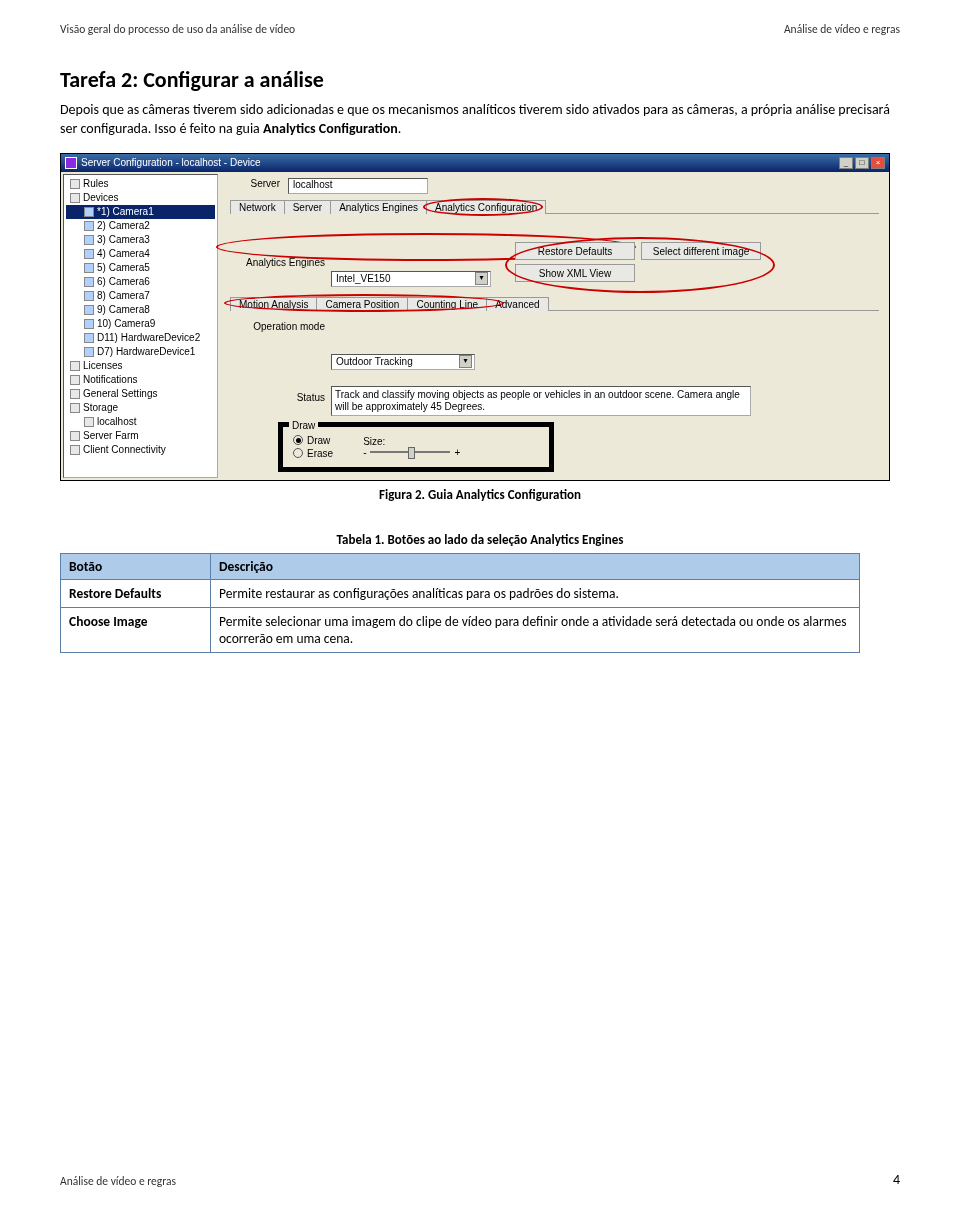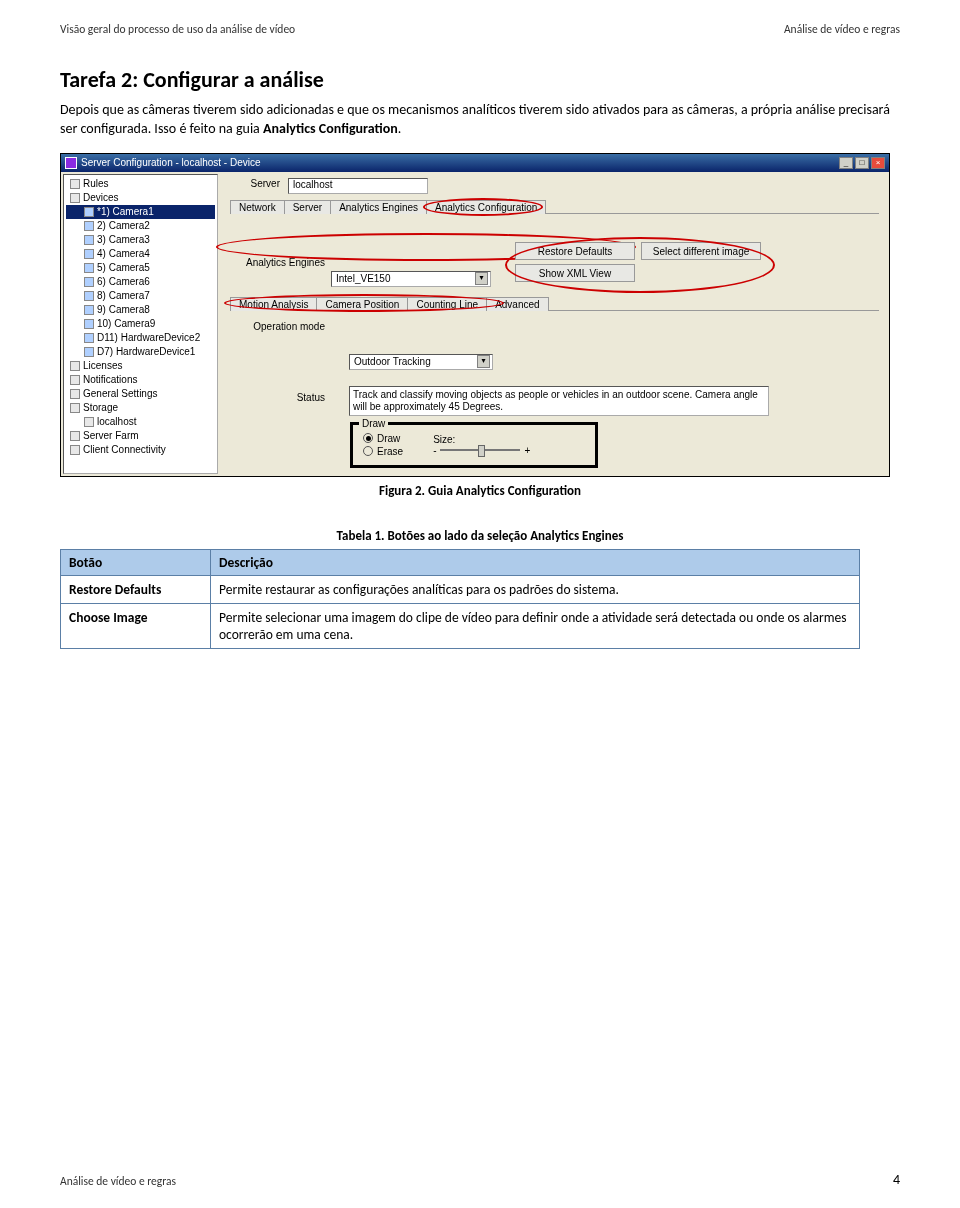--- a/index.html
+++ b/index.html
@@ -126,28 +126,28 @@
   }
   .dd-btn { width:13px; height:13px; background:#d0d0c8; border:1px solid #808080;
     text-align:center; line-height:10px; font-size:8px;}
   .gray-btn {
     background:#e8e8e4; border:1px solid #999; height:18px;
     padding:0 8px; font-size:10px; cursor:default;
   }
   .btn-col { display:flex; flex-direction:column; gap:4px; margin-left:18px;}
   .btn-col .gray-btn { width:120px;}
   .subtab-row { display:flex; margin-top:10px; font-size:10px; position:relative;}
-  .op-row { display:flex; align-items:flex-start; gap:24px; margin-top:10px;}
+  .op-row { display:flex; align-items:flex-start; gap:6px; margin-top:10px;}
   .textarea-box {
     background:#fff; border:1px inset #aaa; width:420px;
     font-size:10px; padding:2px 3px; line-height:12px;
   }
   .draw-box {
-    border:3px solid #000000; padding:6px 10px; margin-top:6px; margin-left:120px;
-    width:248px; font-size:10px; position:relative;
+    border:5px solid #000000; padding:6px 10px; margin-top:6px; margin-left:48px;
+    width:276px; font-size:10px; position:relative;
   }
   .draw-box legend { font-size:10px; position:absolute; top:-7px; left:6px; background:#ece9d8; padding:0 3px;}
   .radio-row { display:flex; align-items:center; gap:4px; margin:2px 0;}
   .radio-dot { width:10px; height:10px; border:1px solid #555; border-radius:50%; display:inline-flex; align-items:center; justify-content:center;}
   .radio-dot.checked::after { content:""; width:5px; height:5px; background:#000; border-radius:50%;}
   .slider { display:flex; align-items:center; gap:4px; margin-left:30px;}
   .slider-track { width:80px; height:2px; background:#777; position:relative;}
   .slider-thumb { position:absolute; top:-4px; left:38px; width:7px; height:12px; background:#d0d0c8; border:1px solid #666;}
   .caption {
     text-align:center; font-weight:bold; font-size:13px; margin-top:6px;

